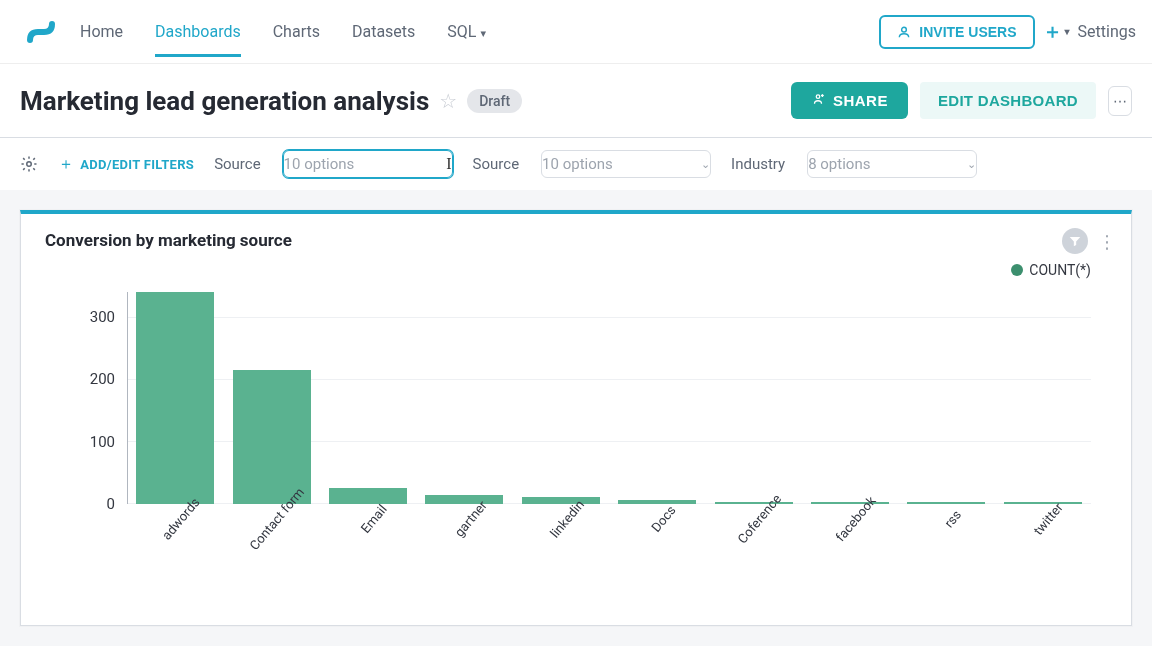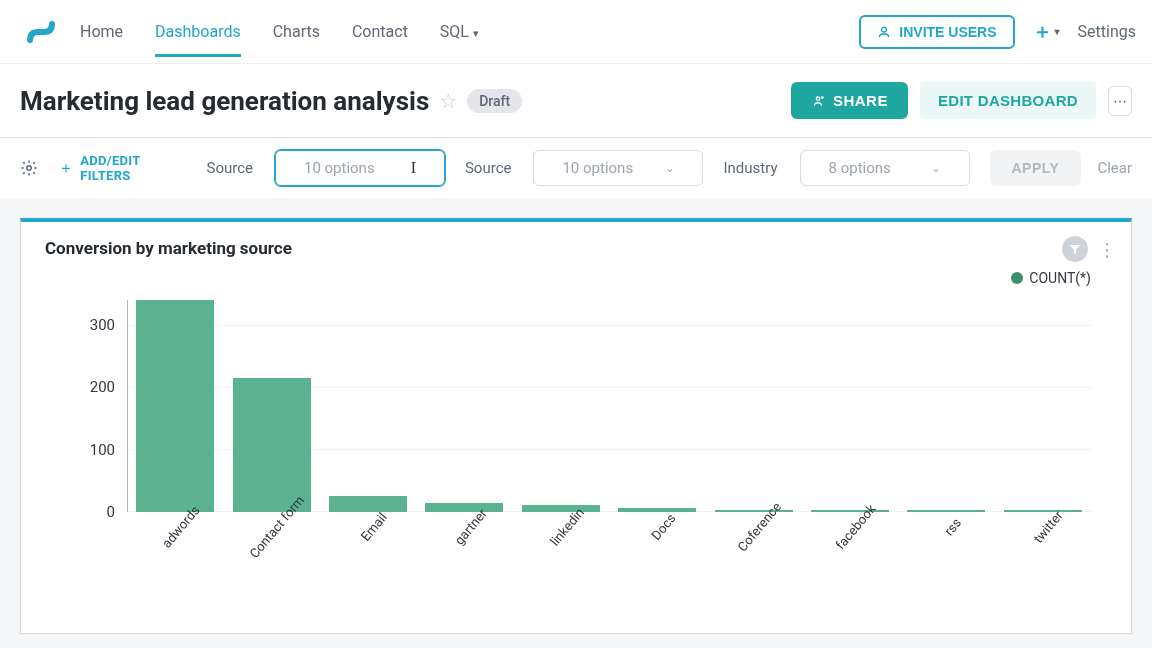--- a/index.html
+++ b/index.html
@@ -30,21 +30,21 @@
     align-items: center;
     height: 64px;
     padding: 0 16px 0 8px;
     border-bottom: 1px solid #eee;
   }
   .logo { width: 40px; height: 40px; display:flex; align-items:center; justify-content:center; margin: 0 20px 0 12px; }
   .nav-items { display: flex; gap: 32px; flex: 1; font-size: 16px; }
   .nav-item { color: var(--text-mid); padding: 16px 0; cursor:pointer; }
   .nav-item.active { color: var(--teal); border-bottom: 3px solid var(--teal); padding-bottom: 13px; }
   .nav-item .caret { margin-left:4px; font-size:11px; }
-  .nav-right { display:flex; align-items:center; gap:18px; }
+  .nav-right { display:flex; align-items:center; gap:8px; }
   .invite-btn {
     display:flex; align-items:center; gap:8px;
     border: 2px solid var(--teal); color: var(--teal);
     padding: 7px 16px; border-radius: 6px; font-weight:600; font-size:14px;
     background:#fff; cursor:pointer;
   }
   .plus-btn { color: var(--teal); font-size:20px; font-weight:bold; display:flex; align-items:center; cursor:pointer;}
   .plus-btn .caret { font-size:10px; color:var(--text-mid); margin-left:2px;}
   .settings-link { color: var(--text-mid); font-size:16px; }
 
@@ -53,42 +53,42 @@
     display:flex; align-items:center; padding: 18px 20px 18px 20px;
     border-bottom: 1px solid var(--border);
   }
   .page-title { font-size: 26px; font-weight:700; color:#262A33; margin-right:10px;}
   .star { color:#C9CDD4; font-size:20px; margin-right:10px; cursor:pointer;}
   .draft-badge { background:#E4E6EA; color:#5F6876; padding:4px 12px; border-radius:14px; font-size:14px; font-weight:500;}
   .title-right { margin-left:auto; display:flex; align-items:center; gap:12px;}
   .share-btn {
     background: var(--btn-teal); color:#fff; border:none; border-radius:6px;
     padding:10px 20px; font-size:15px; font-weight:700; letter-spacing:0.5px;
-    display:flex; align-items:center; gap:8px; cursor:pointer;
+    display:flex; gap:8px; cursor:pointer;
   }
   .edit-btn {
     background:#ECF8F7; color:var(--btn-teal); border:none; border-radius:4px;
     padding:10px 18px; font-size:15px; font-weight:700; letter-spacing:0.3px; cursor:pointer;
   }
   .dots-btn { border:1px solid var(--border); border-radius:6px; padding:6px 4px; color:var(--text-mid); cursor:pointer; width:24px; text-align:center;}
 
   
   .filterbar {
     display:flex; align-items:center; gap:20px;
     padding: 12px 20px;
     background:#fff;
   }
   .gear { color:var(--text-mid); font-size:18px; cursor:pointer;}
   .add-filters { color:var(--teal); font-weight:700; font-size:13px; letter-spacing:0.3px; display:flex; align-items:center; gap:6px; cursor:pointer;}
   .add-filters .plus { font-size:16px; font-weight:400;}
   .filter-group { display:flex; align-items:center; gap:22px; }
   .filter-label { color:var(--text-mid); font-size:15px;}
   .filter-select {
-    border:1px solid var(--border); border-radius:6px; height:36px; min-width:170px;
-    display:flex; align-items:center; justify-content:space-between; padding:0 28px;
+    border:1px solid var(--border); border-radius:6px; height:28px; min-width:170px;
+    display:flex; align-items:center; justify-content:space-between; padding:0 0;
     color:var(--text-light); cursor:pointer; font-size:15px;
   }
   .filter-select.active { border-color: var(--teal); box-shadow:0 0 0 1px var(--teal);}
   .filter-select .chev { color:var(--text-light); font-size:11px;}
   .ibeam { font-family: serif; color:#333; font-size:16px;}
   .filterbar-right { margin-left:auto; display:flex; align-items:center; gap:16px;}
   .apply-btn { background:#F2F3F5; color:#B3B8C2; border:none; border-radius:6px; padding:10px 22px; font-weight:700; font-size:14px; letter-spacing:0.5px; cursor:not-allowed;}
   .clear-link { color:var(--text-light); font-size:15px;}
 
   
@@ -125,21 +125,21 @@
 <div class="topnav">
   <div class="logo">
     <svg width="32" height="32" viewBox="0 0 32 32" fill="none">
       <path d="M6 24 Q6 16 14 16 L20 16 Q28 16 28 8" stroke="#20A7C9" stroke-width="6" stroke-linecap="round" fill="none"></path>
     </svg>
   </div>
   <div class="nav-items">
     <div class="nav-item">Home</div>
     <div class="nav-item active">Dashboards</div>
     <div class="nav-item">Charts</div>
-    <div class="nav-item">Contact</div>
+    <div class="nav-item">Datasets</div>
     <div class="nav-item">
       <span>SQL</span><span class="caret">▾</span>
     </div>
   </div>
   <div class="nav-right">
     <button class="invite-btn">
       <span>
         <svg width="14" height="14" viewBox="0 0 24 24" fill="none" stroke="#20A7C9" stroke-width="2.5">
           <circle cx="12" cy="8" r="4"></circle>
             <path d="M4 21c0-4 4-6 8-6s8 2 8 6"></path>
@@ -204,24 +204,20 @@
   </div>
 
   <div class="filter-group">
     <span class="filter-label">Industry</span>
     <div class="filter-select">
       <span>8 options</span>
       <span class="chev">⌄</span>
     </div>
   </div>
 
-  <div class="filterbar-right">
-    <button class="apply-btn">APPLY</button>
-    <span class="clear-link">Clear</span>
-  </div>
 </div>
 
 <div class="content">
   <div class="chart-card">
     <div class="chart-title">Conversion by marketing source</div>
     <div class="chart-actions">
       <div class="filter-circle">
         <svg width="14" height="14" viewBox="0 0 24 24" fill="#fff">
             <path d="M3 5h18l-7 8v6l-4 2v-8z"></path>
           </svg>

